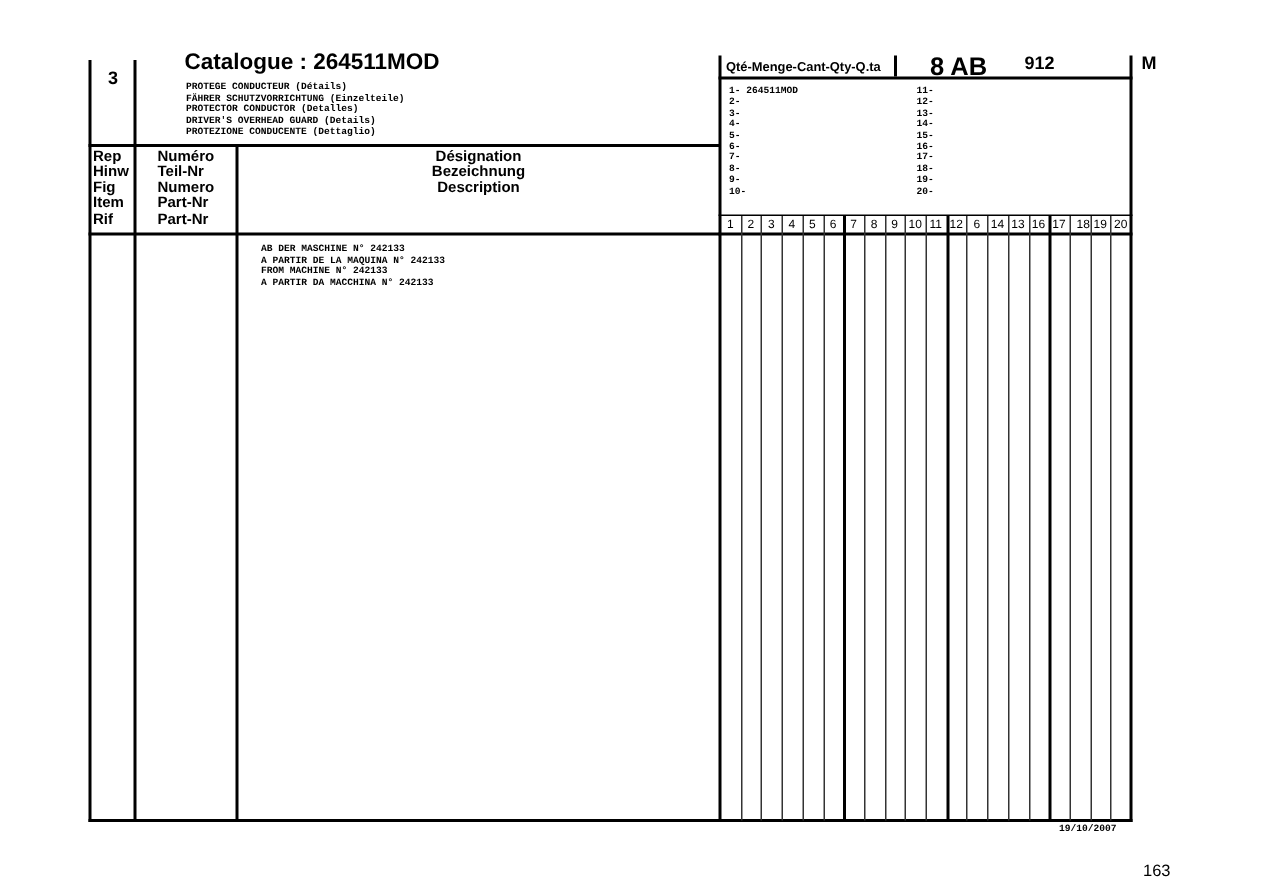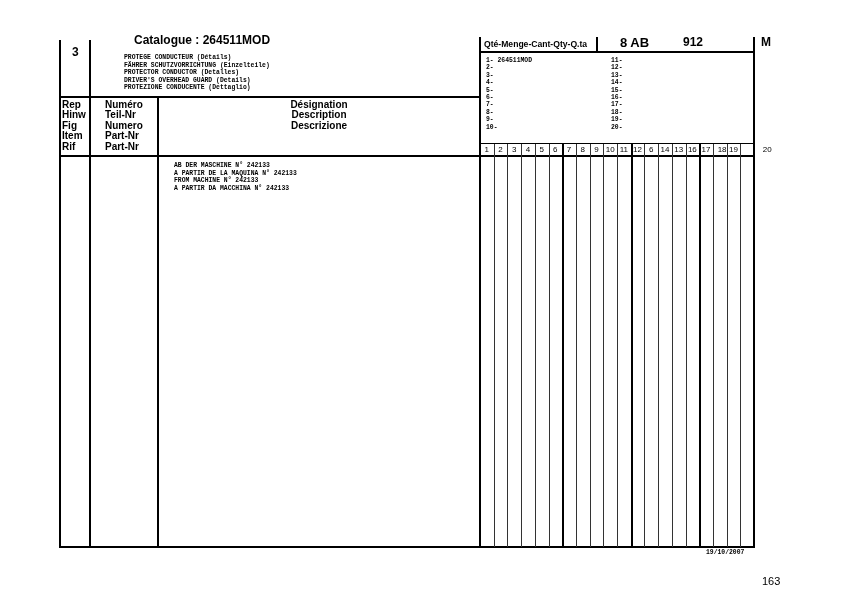--- a/index.html
+++ b/index.html
@@ -1,28 +1,28 @@
 <!DOCTYPE html>
 <html><head>
 <meta charset="utf-8">
 <style>
   html,body{margin:0;padding:0;background:#fff;}
   body{width:841px;height:595px;position:relative;overflow:hidden;font-family:"Liberation Sans",sans-serif;color:#000;}
   .abs{position:absolute;}
   .vline{position:absolute;background:#000;}
   .hline{position:absolute;background:#000;}
   .mono{font-family:"Liberation Mono","DejaVu Sans Mono",monospace;font-weight:bold;}
-  .catalogue{left:134px;top:33px;font-size:12px;font-weight:bold;}
+  .catalogue{left:123px;top:33px;font-size:15px;font-weight:bold;}
   .rep-num{left:72px;top:45px;font-size:12px;font-weight:bold;}
   .titles{left:124px;top:54px;font-size:6.4px;line-height:7.6px;}
   .hdr-col{position:absolute;top:100px;font-size:10px;font-weight:bold;line-height:10.4px;}
   .hdr-desig{left:160px;width:318px;text-align:center;}
   .notes{left:174px;top:162px;font-size:6.4px;line-height:7.6px;}
   .qty-label{left:484px;top:39px;font-size:8.6px;font-weight:bold;}
-  .code1{left:620px;top:35px;font-size:13px;font-weight:bold;}
+  .code1{left:620px;top:35px;font-size:17px;font-weight:bold;}
   .code2{left:683px;top:35px;font-size:12px;font-weight:bold;}
   .code3{left:761px;top:35px;font-size:12px;font-weight:bold;}
   .varcol{position:absolute;font-size:6.4px;line-height:7.4px;}
   .numcell{position:absolute;top:145px;height:9px;font-size:8px;text-align:center;line-height:9px;}
   .date{left:706px;top:549px;font-size:6.4px;}
   .page{left:762px;top:575px;font-size:11px;}
 </style>
 </head>
 <body>
 
@@ -52,22 +52,22 @@
 </div>
 <div class="hdr-col" style="left:105px;">
   <div>Numéro</div>
   <div>Teil-Nr</div>
   <div>Numero</div>
   <div>Part-Nr</div>
   <div>Part-Nr</div>
 </div>
 <div class="hdr-col hdr-desig">
   <div>Désignation</div>
+  <div>Bezeichnung</div>
   <div>Description</div>
-  <div>Descrizione</div>
 </div>
 
 <div class="abs notes mono">
   <div>AB DER MASCHINE N° 242133</div>
   <div>A PARTIR DE LA MAQUINA N° 242133</div>
   <div>FROM MACHINE N° 242133</div>
   <div>A PARTIR DA MACCHINA N° 242133</div>
 </div>
 
 <div class="vline" style="left:479px;top:37px;width:2px;height:511px;"></div>
@@ -138,18 +138,18 @@
     <div class="numcell" style="left: 671.8px; width: 13.7px;">13</div>
     <div class="vline" style="left: 671.8px; top: 144px; height: 403px; width: 1px; background: rgb(51, 51, 51);"></div>
     <div class="numcell" style="left: 685.5px; width: 13.7px;">16</div>
     <div class="vline" style="left: 685.5px; top: 144px; height: 403px; width: 1px; background: rgb(51, 51, 51);"></div>
     <div class="numcell" style="left: 699.2px; width: 13.7px;">17</div>
     <div class="vline" style="left: 699.2px; top: 144px; height: 403px; width: 2px;"></div>
     <div class="numcell" style="left: 712.9px; width: 13.7px; text-align: right;">18</div>
     <div class="vline" style="left: 712.9px; top: 144px; height: 403px; width: 1px; background: rgb(51, 51, 51);"></div>
     <div class="numcell" style="left: 726.6px; width: 13.7px;">19</div>
     <div class="vline" style="left: 726.6px; top: 144px; height: 403px; width: 1px; background: rgb(51, 51, 51);"></div>
-    <div class="numcell" style="left: 740.3px; width: 13.7px; margin-left: 20px;">20</div>
+    <div class="numcell" style="left: 740.3px; width: 13.7px;">20</div>
     <div class="vline" style="left: 740.3px; top: 144px; height: 403px; width: 1px; background: rgb(51, 51, 51);"></div>
   </div>
 
 <div class="abs date mono">19/10/2007</div>
 <div class="abs page">163</div>
 
 </body></html>

